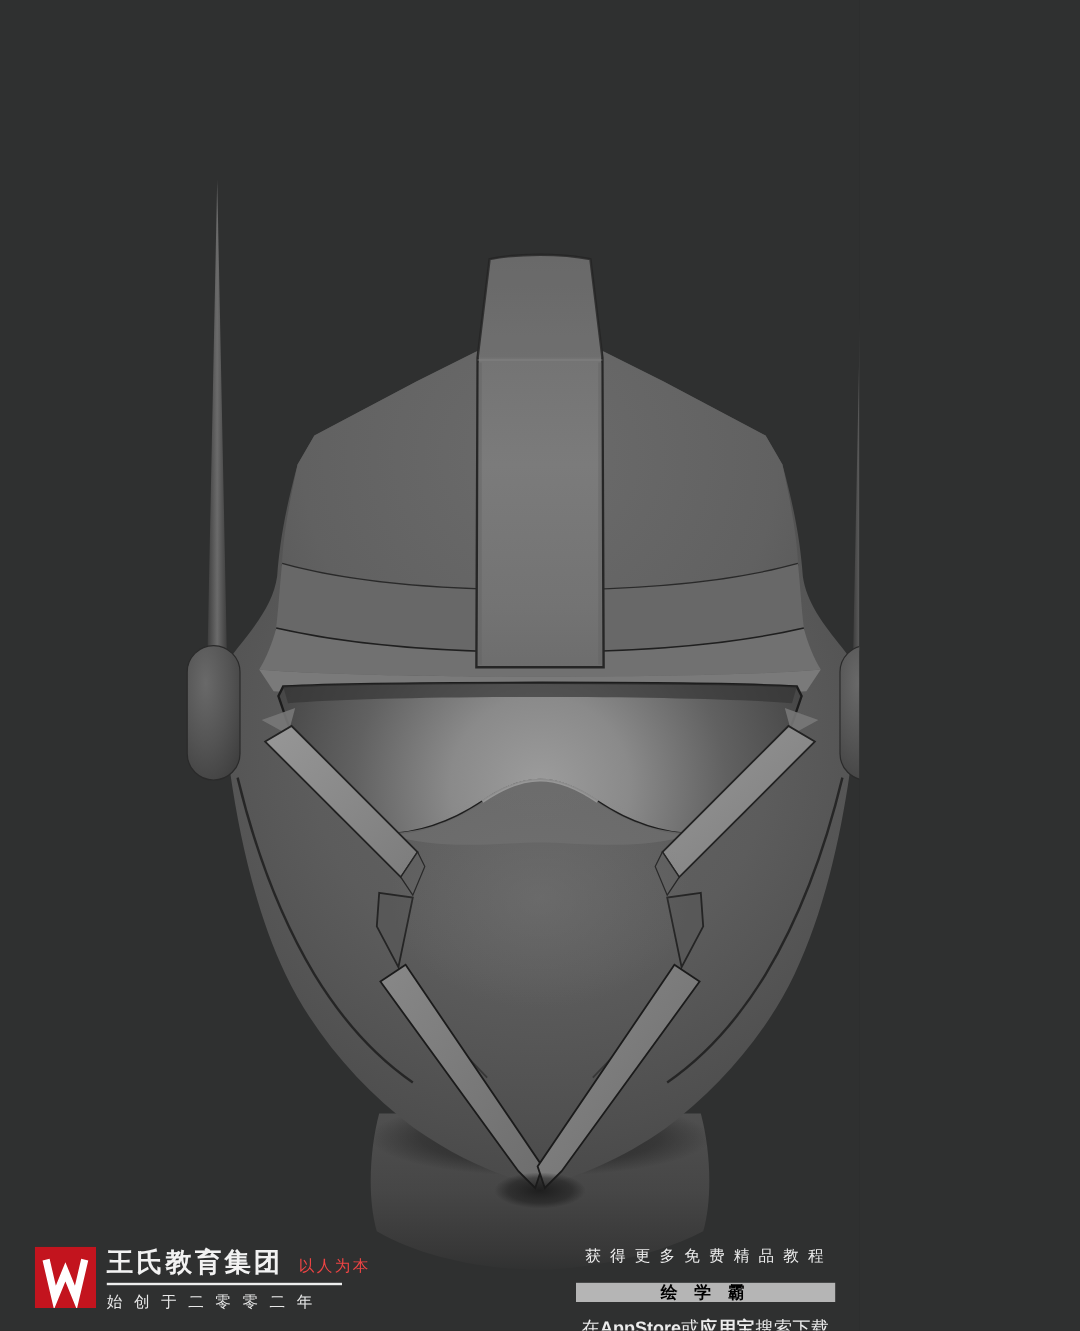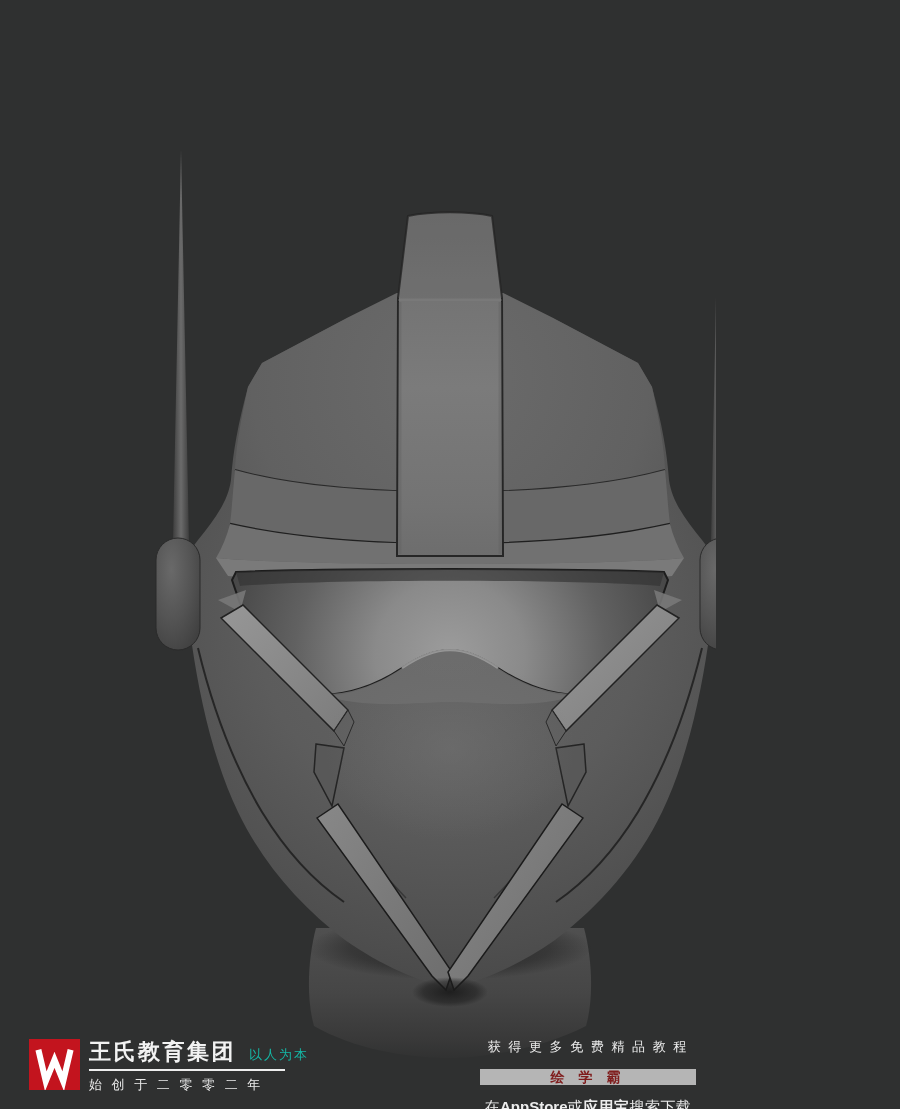--- a/index.html
+++ b/index.html
@@ -10,30 +10,30 @@
   }
   #helmet-svg{position:absolute;left:0;top:0;}
   
   .footer-left{
     position:absolute;left:29px;top:1039px;display:flex;align-items:flex-start;gap:9px;
   }
   .logo-box{width:51px;height:51px;flex:0 0 auto;}
   .brand-col{display:flex;flex-direction:column;}
   .brand-row{display:flex;align-items:baseline;}
   .brand-name{color:#f2f2f2;font-size:22px;font-weight:bold;letter-spacing:2.5px;line-height:26px;white-space:nowrap;}
-  .brand-slogan{color:#14b8a6;font-size:13px;letter-spacing:2px;margin-left:13px;white-space:nowrap;}
+  .brand-slogan{color:#ef4444;font-size:13px;letter-spacing:2px;margin-left:13px;white-space:nowrap;}
   .brand-divider{height:2px;background:#eeeeee;margin:4px 0 5px 0;width:196px;}
   .brand-tagline{color:#e9e9e9;font-size:13px;letter-spacing:3px;white-space:nowrap;}
   .footer-right{
     position:absolute;right:20px;top:1038px;width:216px;
     display:flex;flex-direction:column;align-items:stretch;gap:13px;text-align:center;
   }
   .promo-line1{color:#ececec;font-size:13px;letter-spacing:2px;white-space:nowrap;}
   .promo-badge{
-    background:#b5b5b5;color:#7f1d1d;font-size:14px;font-weight:bold;
+    background:#b5b5b5;color:#000000;font-size:14px;font-weight:bold;
     letter-spacing:5px;line-height:16px;height:16px;white-space:nowrap;
   }
   .promo-line3{color:#ececec;font-size:15px;white-space:nowrap;letter-spacing:0.5px;}
   .promo-line3 .latin{font-weight:600;letter-spacing:0;text-align:right;}
   .promo-line3 .appbao{font-weight:bold;text-align:right;}
 </style>
 </head>
 <body>
 
 <div id="canvas">

